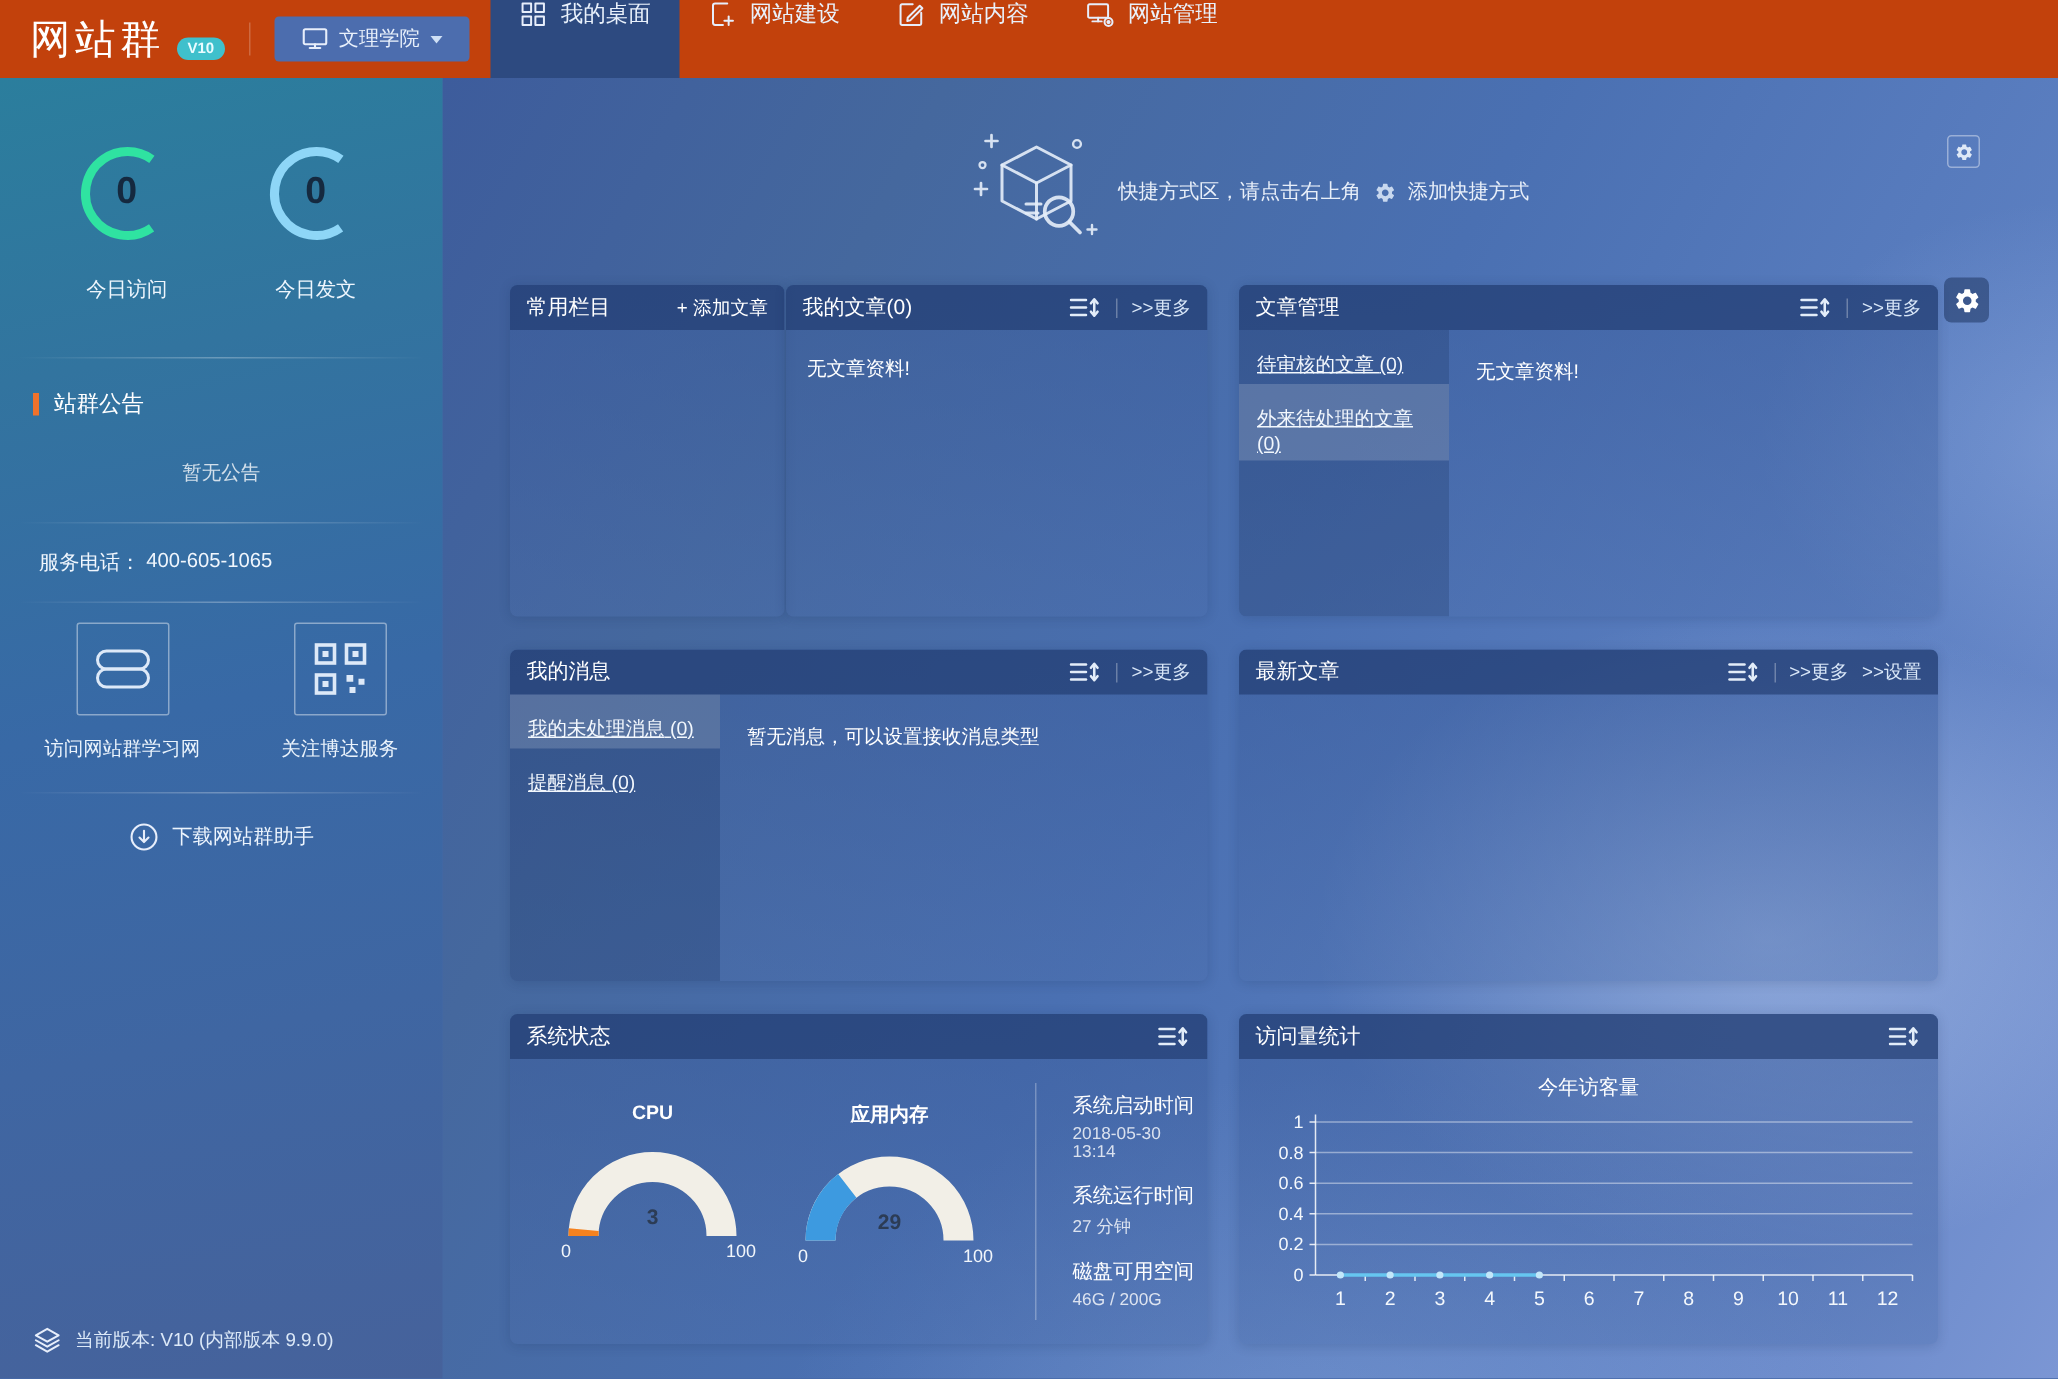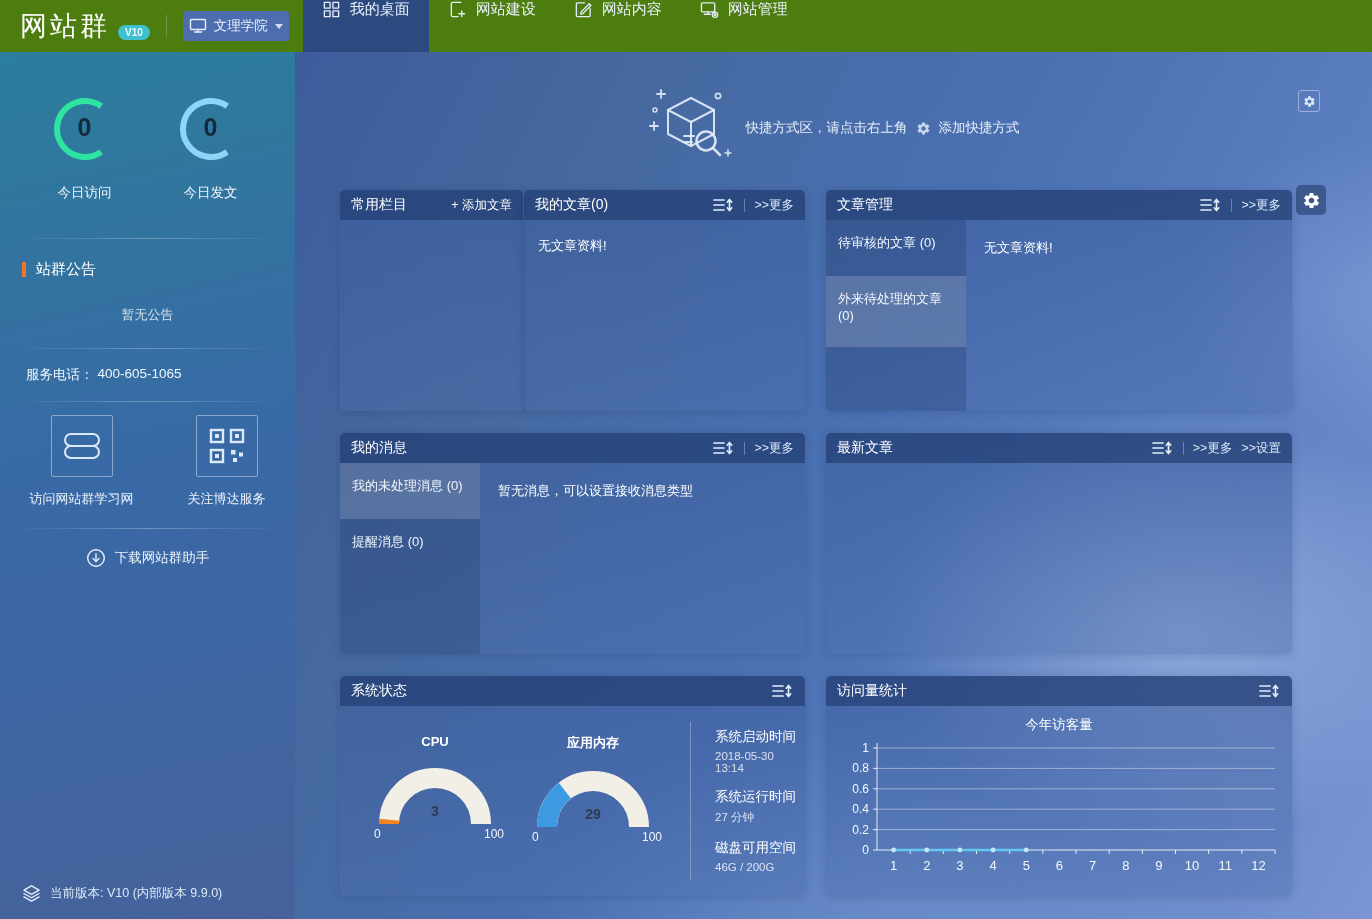--- a/index.html
+++ b/index.html
@@ -1,25 +1,25 @@
 <!DOCTYPE html>
 <html><head>
 <meta charset="utf-8">
 <style>
   *{margin:0;padding:0;box-sizing:border-box;}
   html,body{width:1372px;height:919px;overflow:hidden;font-family:"Liberation Sans","DejaVu Sans",sans-serif;}
   body{position:relative;background:#4668a6;}
   svg{display:block;}
 
   
-  .topbar{position:absolute;top:0;left:0;right:0;height:52px;background:#4d7c0f;display:flex;align-items:center;z-index:6;}
+  .topbar{position:absolute;top:0;left:0;right:0;height:52px;background:#c2410c;display:flex;align-items:center;z-index:6;}
   .logo{color:#fff;font-size:27px;letter-spacing:3px;margin-left:20px;font-weight:500;}
   .badge{margin-left:8px;margin-top:12px;font-size:10px;color:#eafcff;background:#3fc0cc;border-radius:8px;padding:2px 7px;font-weight:bold;}
   .tb-div{width:1px;height:22px;background:rgba(255,255,255,0.22);margin:0 16px;flex:none;}
-  .site-btn{display:flex;align-items:center;gap:7px;background:#4c6dae;border-radius:3px;padding:6px 6px;color:#e8f0fb;font-size:13.5px;cursor:pointer;}
+  .site-btn{display:flex;align-items:center;gap:7px;background:#4c6dae;border-radius:3px;padding:6px 18px;color:#e8f0fb;font-size:13.5px;cursor:pointer;}
   .caret{width:0;height:0;border-left:4.5px solid transparent;border-right:4.5px solid transparent;border-top:5px solid #cfe0f5;}
   .tabs{display:flex;height:100%;margin-left:14px;}
   .tab-item{display:flex;align-items:flex-start;gap:9px;padding:0 19px;color:#e9f1fb;font-size:15px;cursor:pointer;height:100%;}
   .tab-item.active{background:#2d4a80;}
   .tb-right{margin-left:auto;display:flex;align-items:center;}
   .tb-icon{padding:0 13px;cursor:pointer;}
   .user{display:flex;align-items:center;gap:7px;color:#eef4fc;font-size:14px;margin:0 22px 0 4px;cursor:pointer;}
 
   
   .sidebar{position:absolute;top:52px;left:0;width:295px;bottom:0;z-index:2;
@@ -60,21 +60,21 @@
     background:linear-gradient(180deg,rgba(58,92,156,0.52),rgba(74,108,170,0.36));
     box-shadow:0 1px 8px rgba(18,38,78,0.18);}
   .chead{height:30px;background:rgba(30,57,108,0.62);display:flex;align-items:center;padding:0 11px;color:#fff;font-size:14px;flex:none;}
   .chead-right{margin-left:auto;display:flex;align-items:center;gap:9px;justify-content:flex-end;}
   .hdiv{width:1px;height:13px;background:rgba(255,255,255,0.3);}
   .more{color:#d9e7f8;font-size:12.5px;cursor:pointer;white-space:nowrap;}
   .addbtn{margin-left:auto;color:#fff;font-size:12.5px;cursor:pointer;}
   .sorticon{cursor:pointer;}
   .cbody{position:relative;height:calc(100% - 30px);display:flex;}
   .tabcol{width:140px;background:rgba(17,40,82,0.22);flex:none;}
-  .ttab{padding:14px 8px 24px 12px;font-size:13px;color:#f2f7fd;cursor:pointer;}
+  .ttab{padding:14px 8px 4px 12px;font-size:13px;color:#f2f7fd;cursor:pointer;text-decoration:underline;}
   .ttab.sel{background:rgba(255,255,255,0.17);}
   .ccontent{flex:1;padding:19px 18px;font-size:13px;color:#fff;}
 
   #c-common{left:45px;top:138px;width:183px;height:221px;}
   #c-myart{left:229px;top:138px;width:281px;height:221px;}
   #c-artmgr{left:531px;top:138px;width:466px;height:221px;}
   #c-msg{left:45px;top:381px;width:465px;height:221px;}
   #c-latest{left:531px;top:381px;width:466px;height:221px;}
   #c-sys{left:45px;top:624px;width:465px;height:220px;}
   #c-visits{left:531px;top:624px;width:466px;height:220px;}

